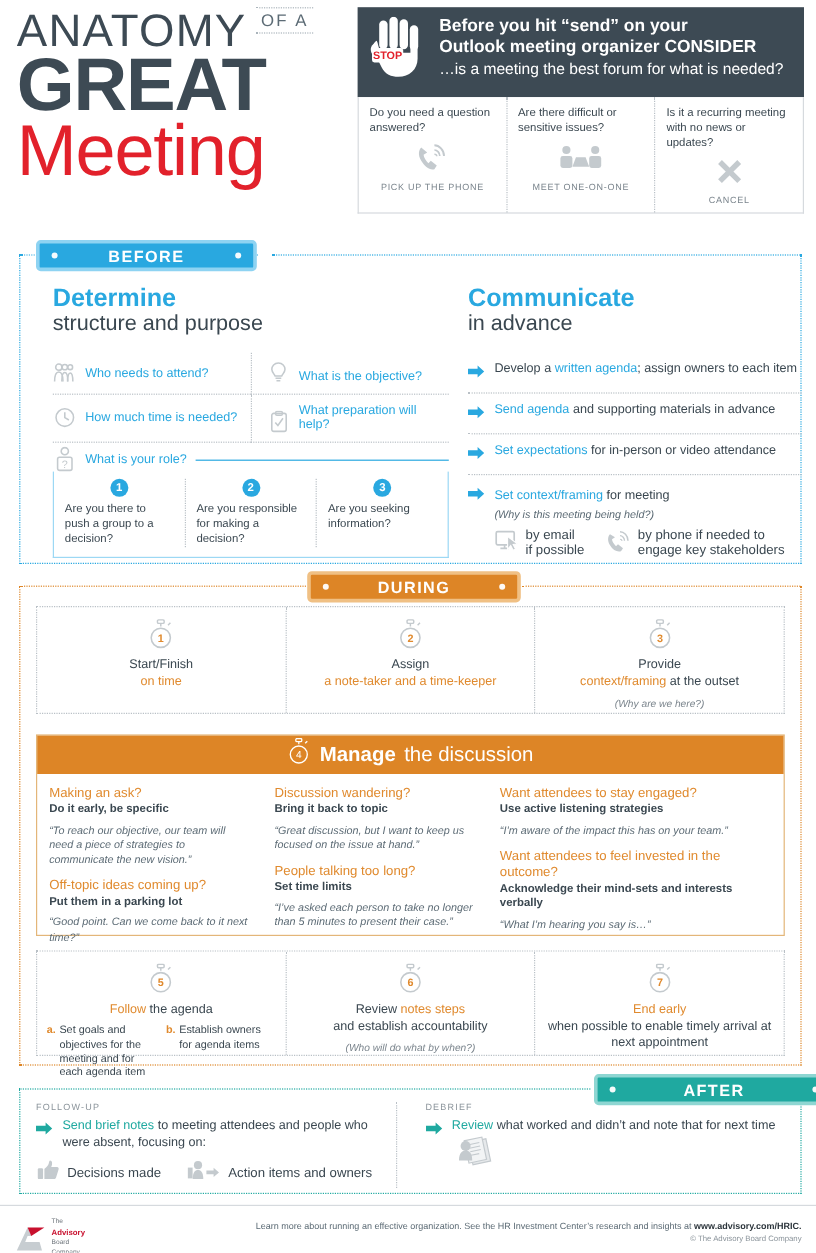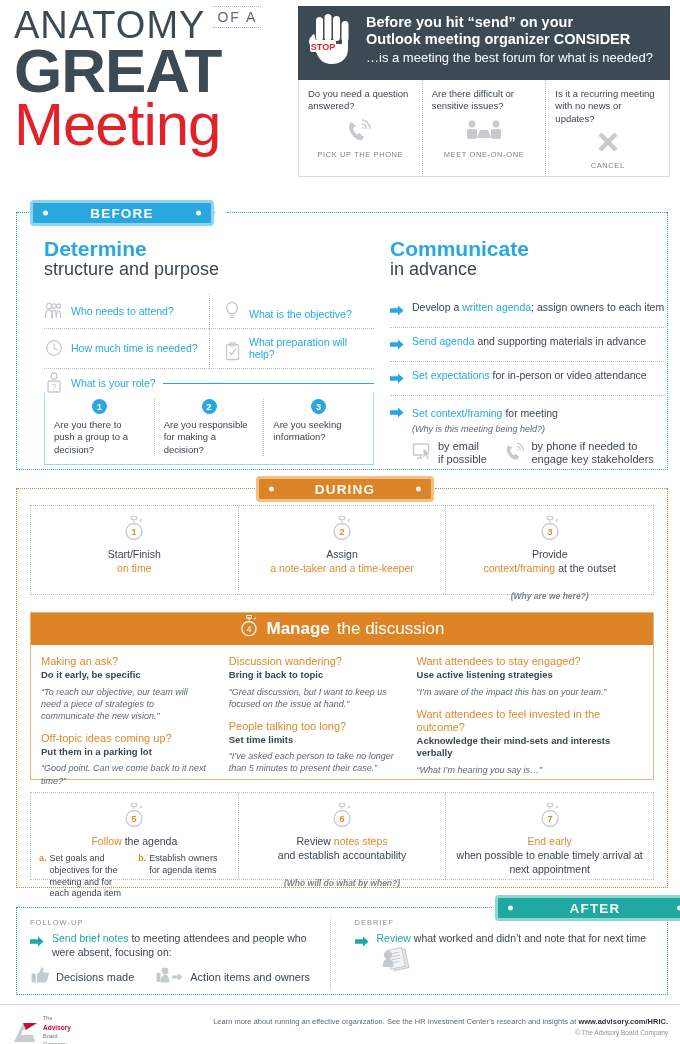--- a/index.html
+++ b/index.html
@@ -94,21 +94,21 @@
   .subtxt { font-size:11px; color:#3a4750; line-height:1.2; }
 
   
   .dur-top { position:absolute; left:30px; top:505px; width:624px; height:90px;
              border:1px dotted #b9c0c6; display:flex; }
   .dur-cell { flex:1; padding:10px 8px; text-align:center; }
   .dur-cell + .dur-cell { border-left:1px dotted #b9c0c6; }
   .stopwatch { width:22px; height:26px; margin:0 auto 5px auto; position:relative; }
   .dur-t1 { font-size:10.5px; color:#3a4750; line-height:1.35; }
   .or { color:#e08a2e; }
-  .dur-note { font-size:8.5px; font-style:italic; color:#7b858d; margin-top:16px;font-weight:bold; }
+  .dur-note { font-size:8.5px; font-style:italic; color:#7b858d; margin-top:6px; }
 
   
   .manage { position:absolute; left:30px; top:612px; width:624px; height:168px;
             border:1px solid #e3b679; background:#fff; }
   .manage-hdr { height:32px; background:#dd8526; color:#fff; display:flex; align-items:center;
                 justify-content:center; gap:7px; font-size:17px; }
   .manage-hdr b { font-weight:bold; }
   .manage-body { display:flex; padding:10px 0 8px 0; }
   .mcol { flex:1; padding:0 10px; }
   .mitem { margin-bottom:10px; }

